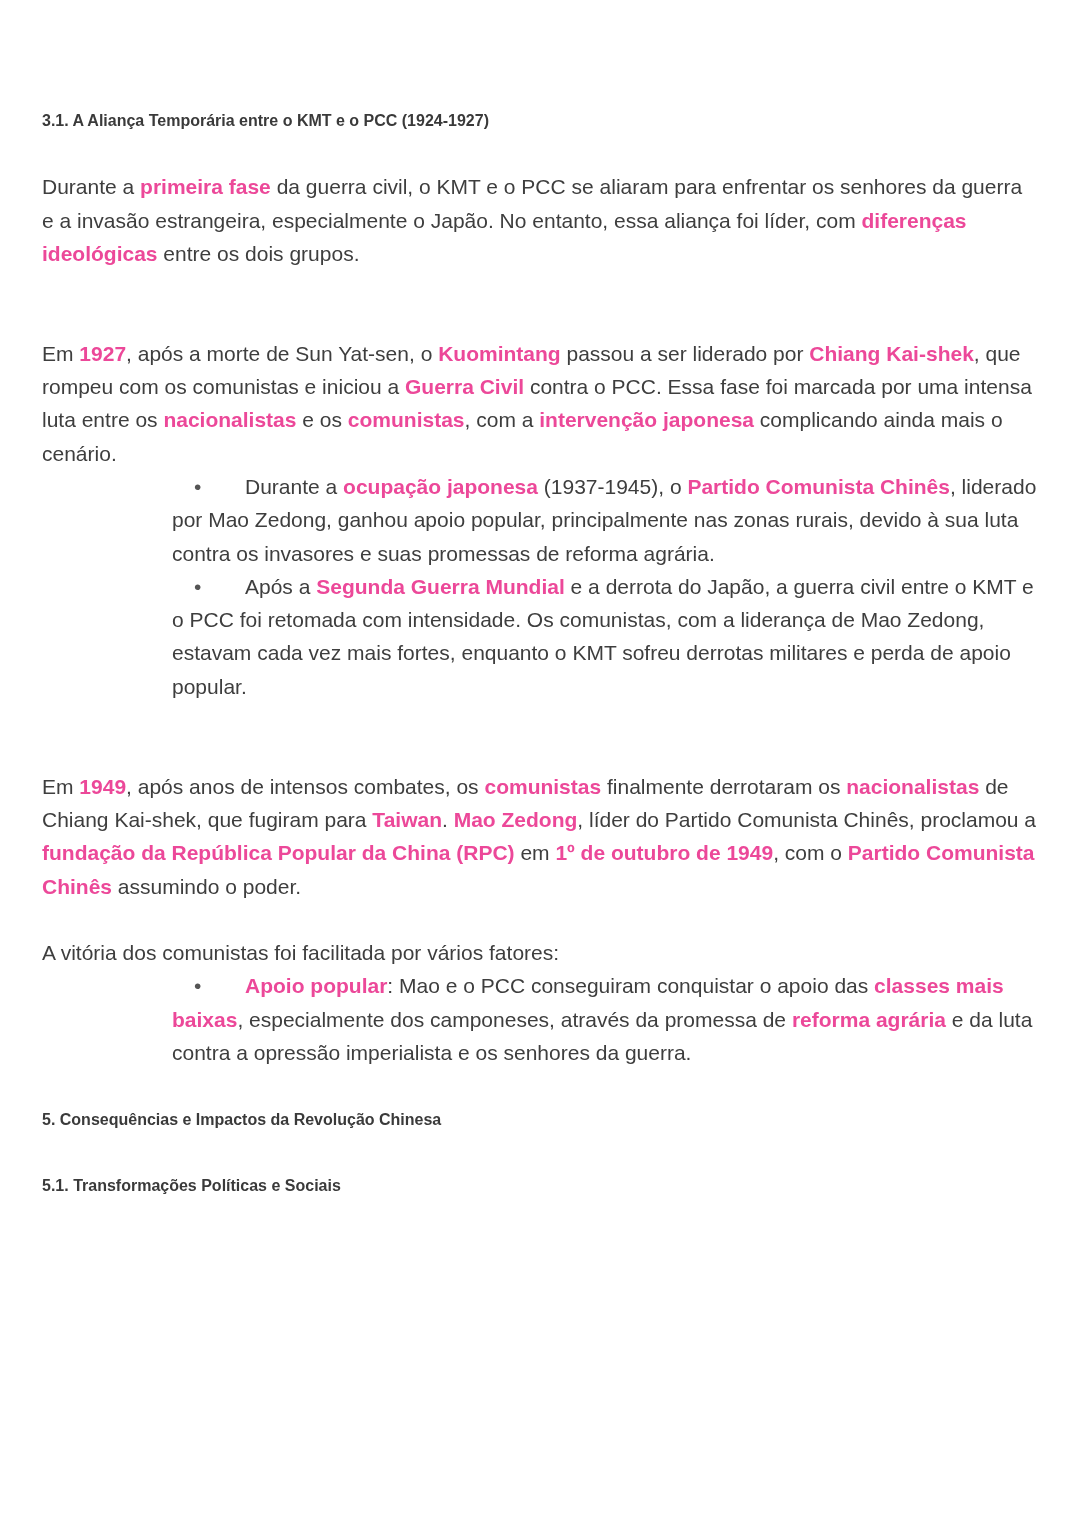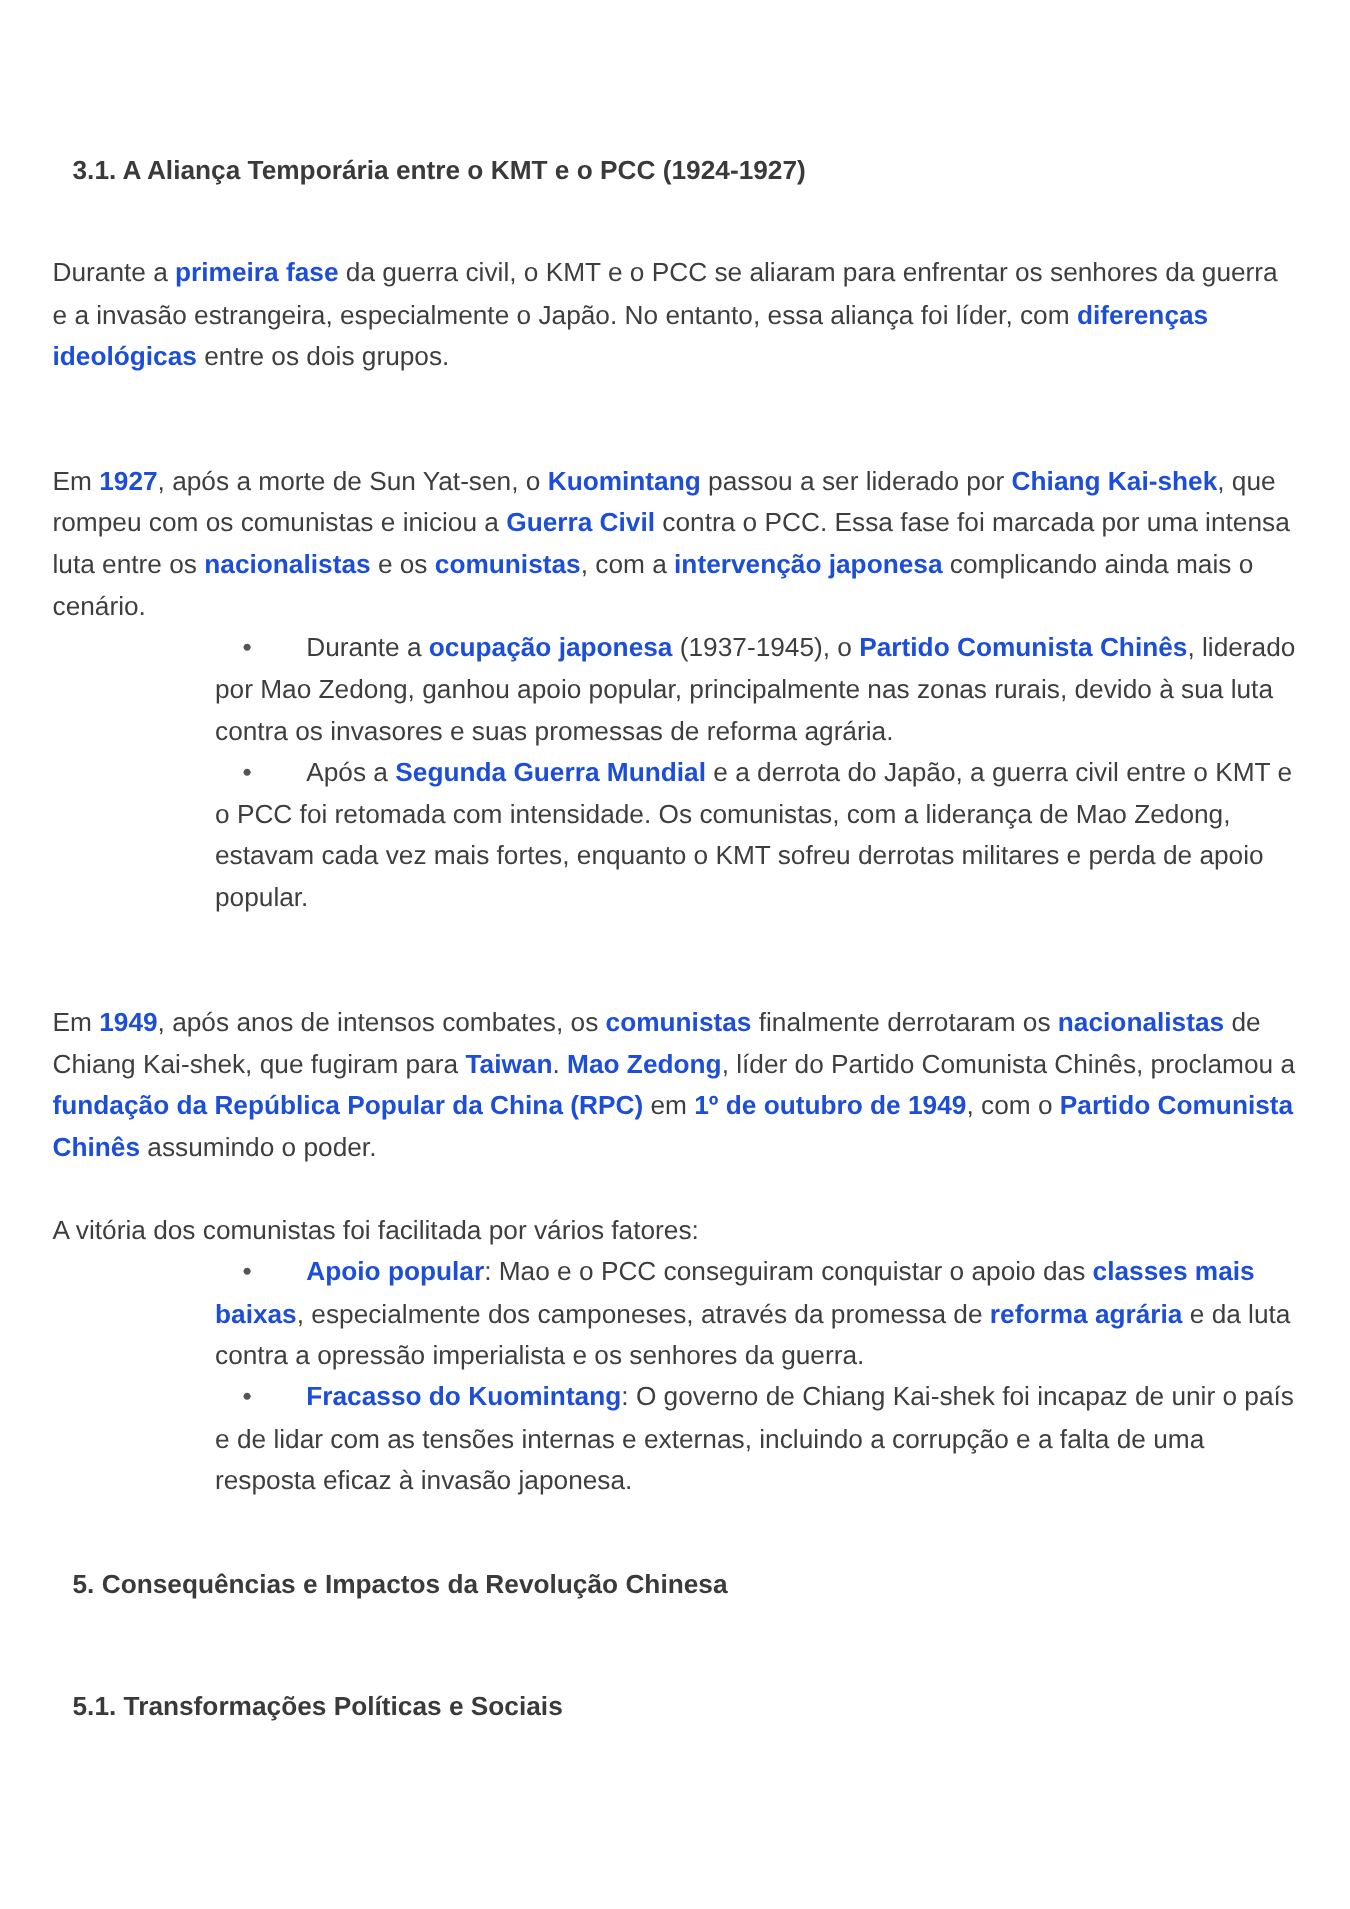--- a/index.html
+++ b/index.html
@@ -14,34 +14,34 @@
       font-family: "Liberation Sans", "DejaVu Sans", sans-serif;
       color: #3b3b3b;
     }
     .page {
       position: relative;
       padding: 104px 42px 0 42px;
       box-sizing: border-box;
       width: 1080px;
     }
     .heading {
-      font-size: 21px;
+      font-size: 16px;
       font-weight: bold;
       line-height: 33px;
-      margin: 16px;
+      margin: 0;
       color: #3a3a3a;
     }
     .para {
       font-size: 21px;
       line-height: 33.3px;
       margin: 0;
       color: #3e3e3e;
     }
     .gap { height: 33.3px; }
-    b { font-weight: bold; color: #1d4ed8; }
+    b { font-weight: bold; color: #ec4899; }
     .bullets {
       margin: 0;
       padding: 0;
       list-style: none;
     }
     .bullet {
       font-size: 21px;
       line-height: 33.3px;
       margin: 0 0 0 130px;
       color: #3e3e3e;
@@ -70,21 +70,20 @@
     <li class="bullet"><span class="dot">•</span><span>Após a </span><b>Segunda Guerra Mundial</b><span> e a derrota do Japão, a guerra civil entre o KMT e o PCC foi retomada com intensidade. Os comunistas, com a liderança de Mao Zedong, estavam cada vez mais fortes, enquanto o KMT sofreu derrotas militares e perda de apoio popular.</span></li>
   </ul>
   <div class="gap"></div>
 
   <div class="gap"></div>
   <p class="para"><span>Em </span><b>1949</b><span>, após anos de intensos combates, os </span><b>comunistas</b><span> finalmente derrotaram os </span><b>nacionalistas</b><span> de Chiang Kai-shek, que fugiram para </span><b>Taiwan</b><span>. </span><b>Mao Zedong</b><span>, líder do Partido Comunista Chinês, proclamou a </span><b>fundação da República Popular da China (RPC)</b><span> em </span><b>1º de outubro de 1949</b><span>, com o </span><b>Partido Comunista Chinês</b><span> assumindo o poder.</span></p>
   <div class="gap"></div>
   <p class="para">A vitória dos comunistas foi facilitada por vários fatores:</p>
   <ul class="bullets">
     <li class="bullet"><span class="dot">•</span><b>Apoio popular</b><span>: Mao e o PCC conseguiram conquistar o apoio das </span><b>classes mais baixas</b><span>, especialmente dos camponeses, através da promessa de </span><b>reforma agrária</b><span> e da luta contra a opressão imperialista e os senhores da guerra.</span></li>
-    <li class="bullet"><span class="dot">•</span><b>Fracasso do Kuomintang</b><span>: O governo de Chiang Kai-shek foi incapaz de unir o país e de lidar com as tensões internas e externas, incluindo a corrupção e a falta de uma resposta eficaz à invasão japonesa.</span></li>
   </ul>
   <div class="gap"></div>
 
   <h3 class="heading">5. Consequências e Impactos da Revolução Chinesa</h3>
   <div class="gap"></div>
   <h3 class="heading">5.1. Transformações Políticas e Sociais</h3>
   <div class="gap"></div>
 
 </div>
 

